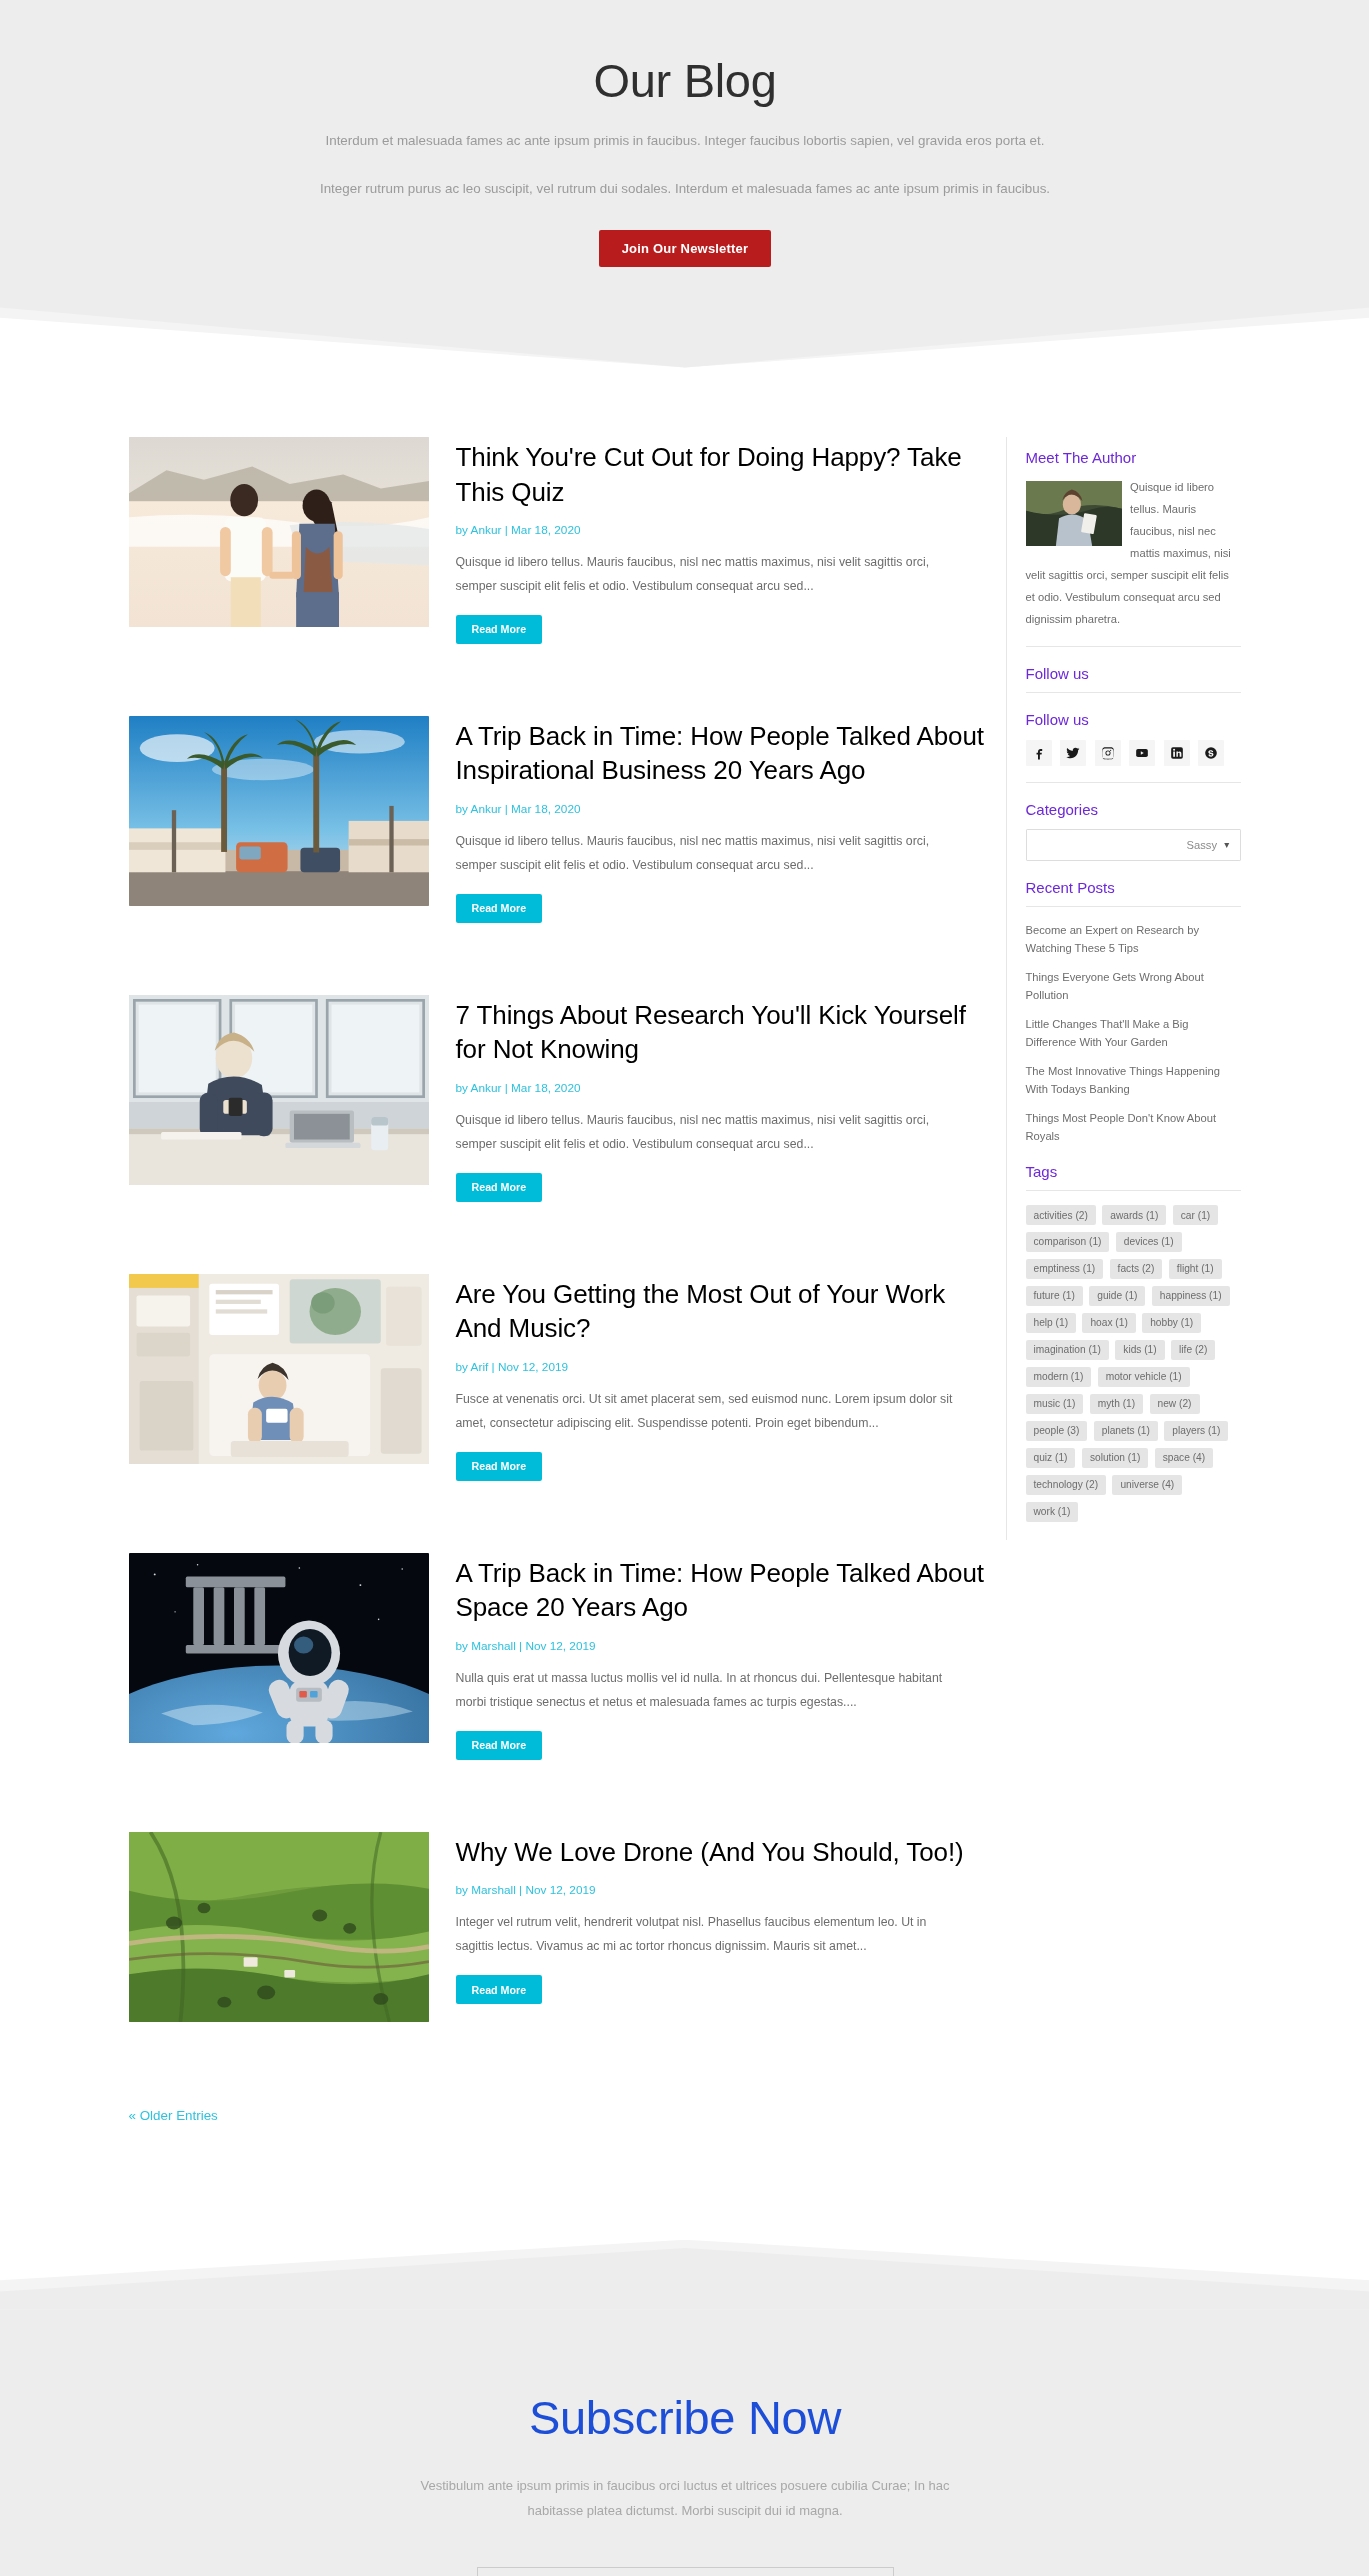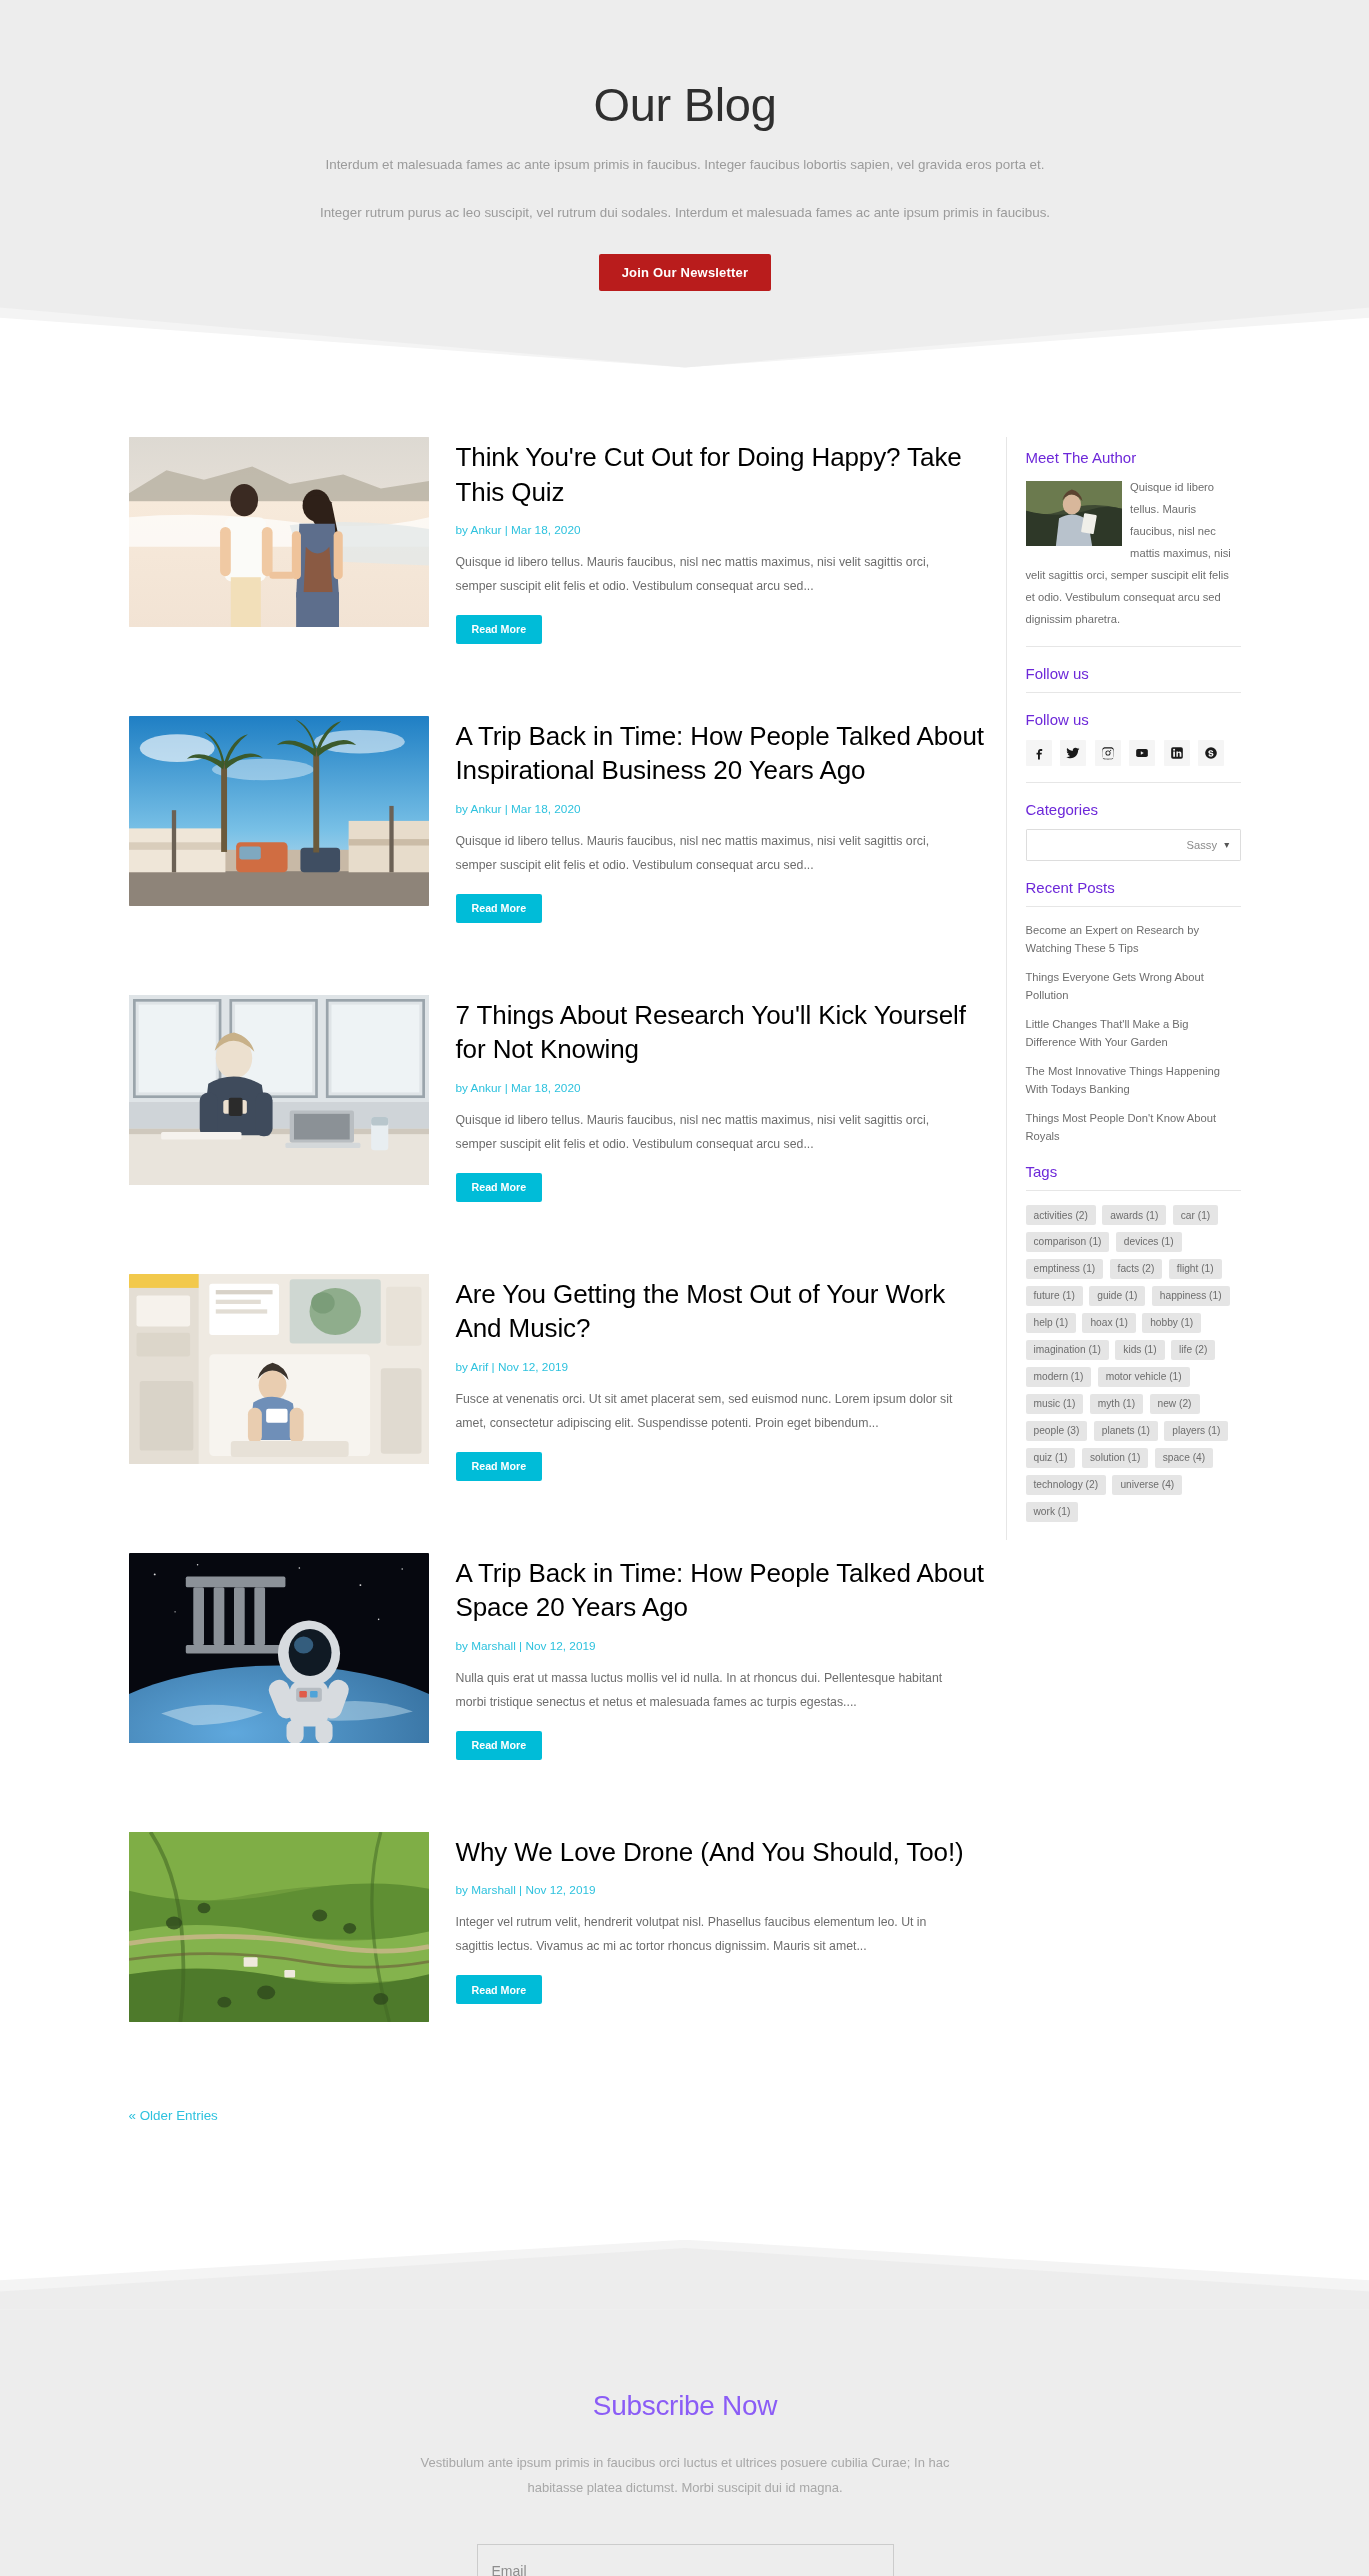--- a/index.html
+++ b/index.html
@@ -17,21 +17,21 @@
     overflow-x: hidden;
   }
 
   
   .hero {
     position: relative;
     width: 100%;
     height: 303px;
     background: #ededed;
     text-align: center;
-    padding-top: 79px;
+    padding-top: 55px;
   }
   .hero-title {
     font-size: 47px;
     font-weight: 400;
     color: #2f2f2f;
     letter-spacing: -0.3px;
     line-height: 1.1;
     font-family: "Liberation Sans", sans-serif;
   }
   .hero-sub {
@@ -278,23 +278,23 @@
     font-weight: 300;
   }
 
   
   .subscribe {
     background: #ededed;
     text-align: center;
     padding: 80px 0 118px;
   }
   .sub-title {
-    font-size: 28px;
+    font-size: 47px;
     font-weight: 400;
-    color: #8b5cf6;
+    color: #1d4ed8;
     letter-spacing: -0.3px;
   }
   .sub-sub {
     margin: 28px auto 0;
     width: 578px;
     font-size: 13px;
     line-height: 1.95;
     color: #a8a8a8;
     font-weight: 300;
   }

